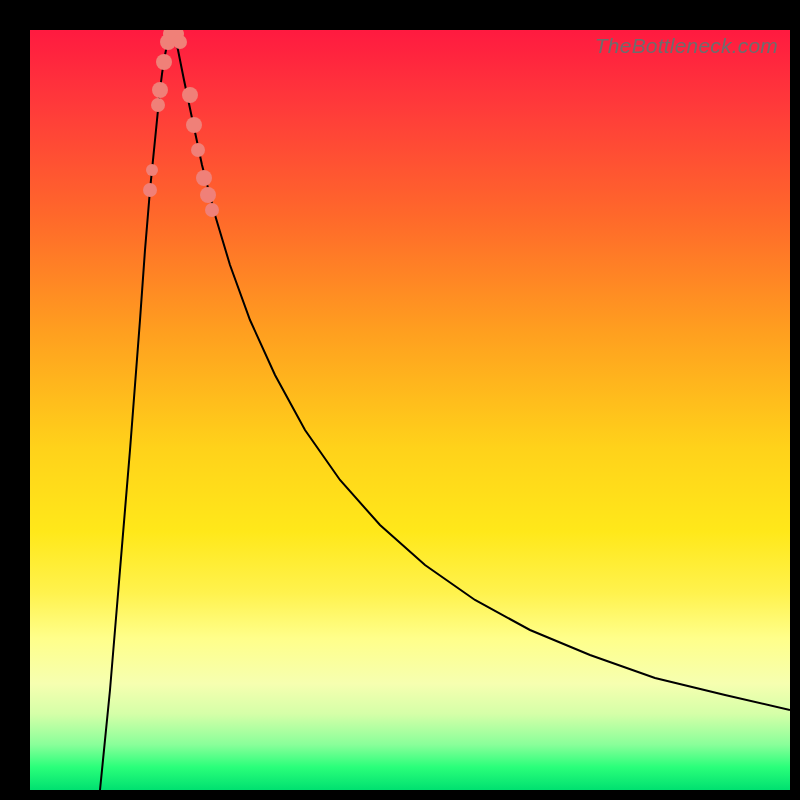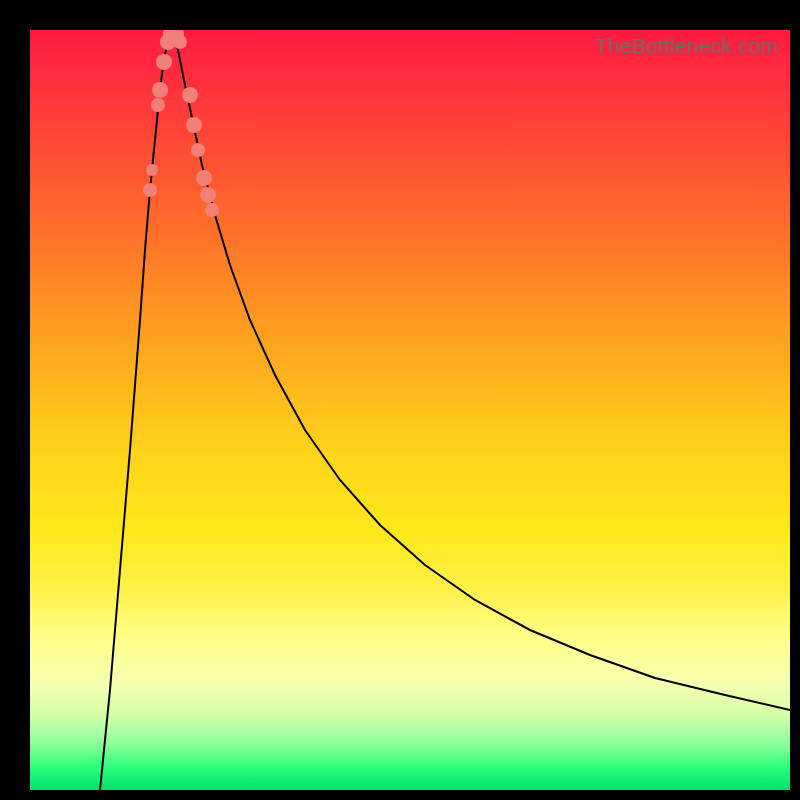--- a/index.html
+++ b/index.html
@@ -34,20 +34,21 @@
     );
   }
   .watermark {
     position: absolute;
     top: 4px;
     right: 12px;
     color: #6d6d6d;
     font-size: 21px;
     letter-spacing: 0.2px;
     user-select: none;
+    font-style: italic;
   }
   svg.plot {
     position: absolute;
     left: 0;
     top: 0;
     width: 760px;
     height: 760px;
     display: block;
   }
   .curve {

